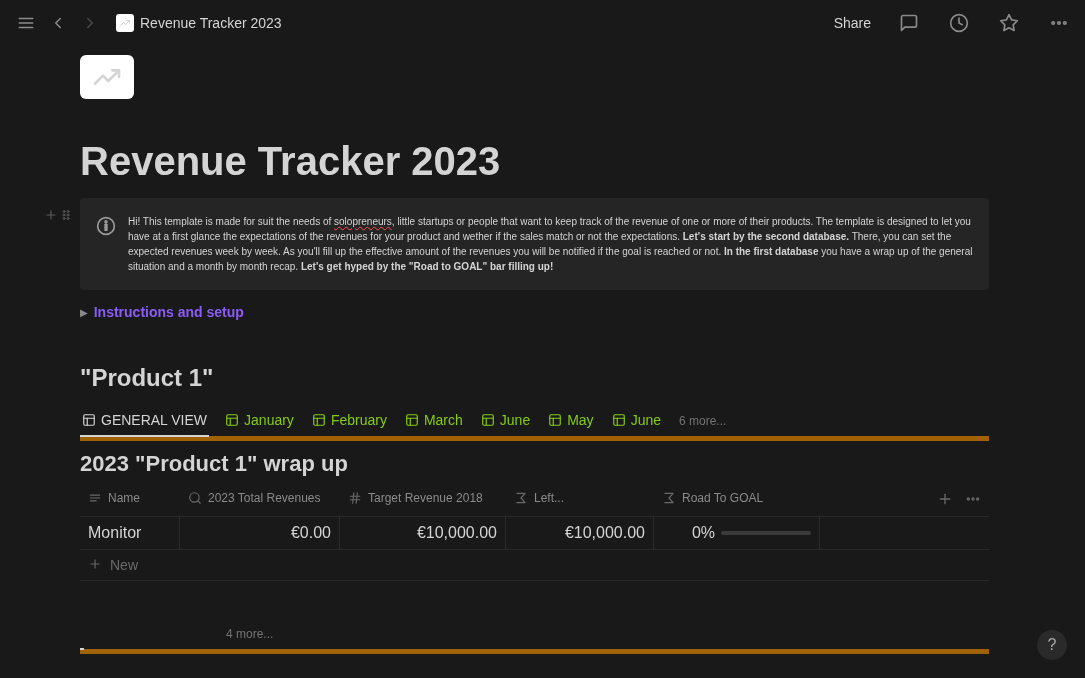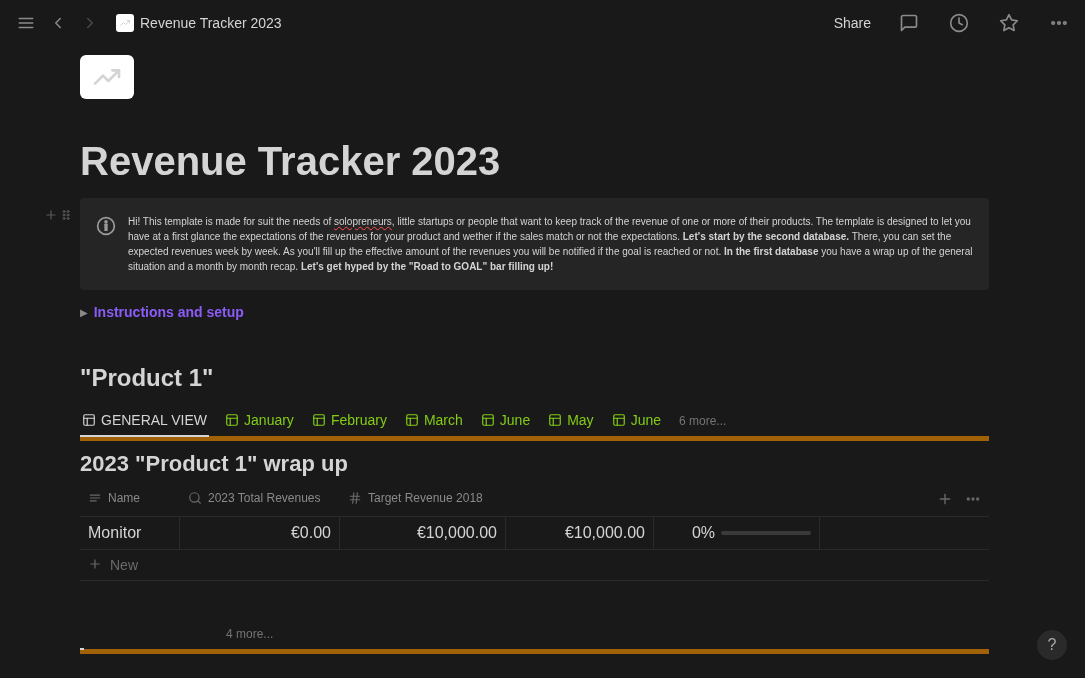--- a/index.html
+++ b/index.html
@@ -410,20 +410,36 @@
           <span class="th-icon">
             <svg width="14" height="14" viewBox="0 0 24 24">
               <line x1="4" y1="9" x2="20" y2="9"></line>
               <line x1="4" y1="15" x2="20" y2="15"></line>
               <line x1="10" y1="3" x2="8" y2="21"></line>
               <line x1="16" y1="3" x2="14" y2="21"></line>
             </svg>
           </span>
           <span>Target Revenue 2018</span>
         </div>
+      <div class="th col-left">
+          <span class="th-icon">
+            <svg width="14" height="14" viewBox="0 0 24 24">
+              <path d="M5 4h14l-7 8 7 8H5"></path>
+            </svg>
+          </span>
+          <span>Left...</span>
+        </div>
+      <div class="th col-road">
+          <span class="th-icon">
+            <svg width="14" height="14" viewBox="0 0 24 24">
+              <path d="M5 4h14l-7 8 7 8H5"></path>
+            </svg>
+          </span>
+          <span>Road To GOAL</span>
+        </div>
       <div class="th-actions">
         <span class="th-action"><svg width="16" height="16" viewBox="0 0 24 24">
               <line x1="12" y1="5" x2="12" y2="19"></line>
               <line x1="5" y1="12" x2="19" y2="12"></line>
             </svg></span>
         <span class="th-action"><svg width="16" height="16" viewBox="0 0 24 24" fill="currentColor" stroke="none">
               <circle cx="5" cy="12" r="1.5"></circle>
               <circle cx="12" cy="12" r="1.5"></circle>
               <circle cx="19" cy="12" r="1.5"></circle>
             </svg></span>

